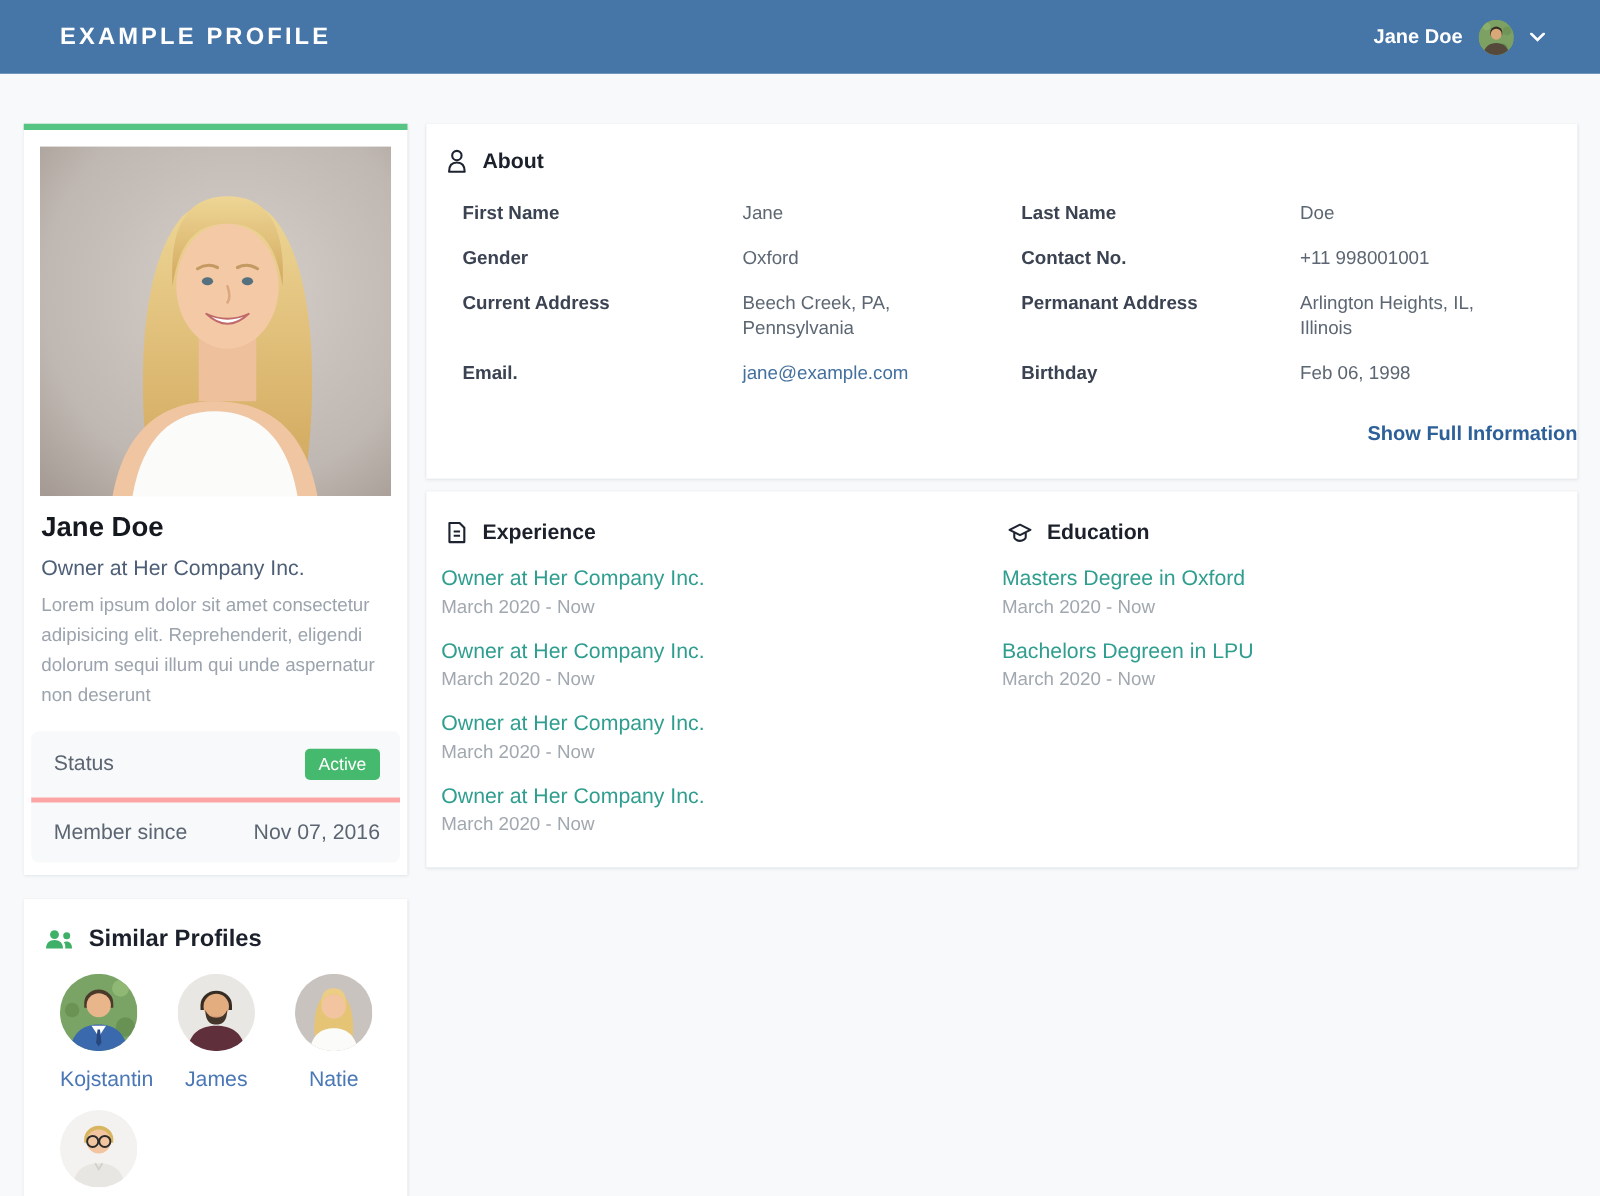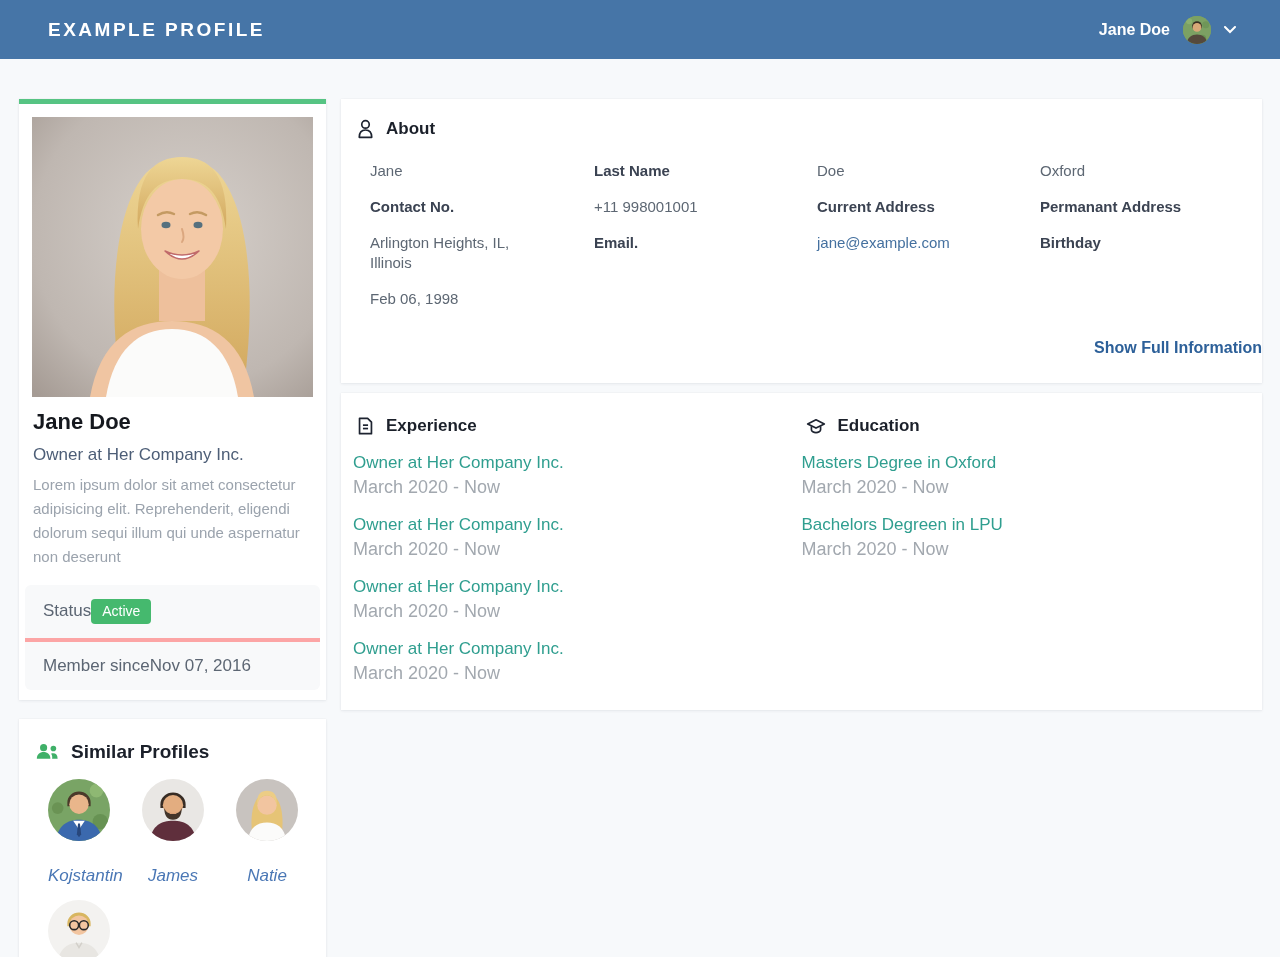--- a/index.html
+++ b/index.html
@@ -35,21 +35,21 @@
 
   
   .green-bar { height: 5px; background: #56c483; }
   .photo { width: 281px; height: 280px; margin: 13px auto 0; overflow: hidden; }
   .photo svg { display: block; }
   .profile-name { font-size: 22px; font-weight: 800; color: #15181e; margin: 12px 14px 0; }
   .profile-subtitle { font-size: 17px; color: #4d5e77; margin: 10px 14px 0; }
   .profile-bio { font-size: 15px; line-height: 1.6; color: #9ba3ad; margin: 8px 14px 16px; }
   .meta { margin: 0 6px 10px; background: #f8f9fa; border-radius: 6px; }
   .meta-row {
-    display: flex; align-items: center; justify-content: flex-start;
+    display: flex; align-items: center; justify-content: space-between;
     padding: 14px 16px 14px 18px; font-size: 17px; color: #5c6673;
   }
   .meta-row + .meta-row { border-top: 4px solid #fca5a5; }
   .badge {
     background: #45b96e; color: #fff; font-size: 14px;
     padding: 4px 11px; border-radius: 4px; line-height: 1.2;
   }
 
   
   .card-header {
@@ -58,21 +58,21 @@
   }
   .card-header .hicon { display: inline-flex; flex: 0 0 auto; }
 
   
   .similar-card { padding: 22px 14px 24px; }
   .similar-card .card-header { font-size: 19px; padding-left: 2px; }
   .people-grid { display: flex; flex-wrap: wrap; column-gap: 32px; row-gap: 14px; margin: 16px 0 0 15px; }
   .person { width: 62px; text-align: center; cursor: pointer; }
   .p-avatar { width: 62px; height: 62px; border-radius: 50%; overflow: hidden; }
   .p-avatar svg { display: block; width: 100%; height: 100%; }
-  .p-name { margin-top: 25px; font-size: 17px; color: #4a77b5; font-style: italic; }
+  .p-name { margin-top: 13px; font-size: 17px; color: #4a77b5; }
 
   
   .about-card { padding: 20px 0 26px; }
   .about-card .card-header { padding: 0 16px; }
   .about-grid {
     display: grid; grid-template-columns: 224px 223px 223px 1fr;
     padding: 0 29px; margin-top: 14px;
   }
   .about-grid > div { padding: 8px 6px 8px 0; line-height: 20px; font-size: 15px; }
   .about-label { font-weight: bold; color: #3b4352; }
@@ -83,21 +83,21 @@
     color: #2d6099; font-weight: bold; font-size: 16px; cursor: pointer;
   }
 
   
   .duo-card { display: flex; padding: 23px 0 26px; }
   .duo-col { width: 50%; }
   .duo-col.exp { padding-left: 12px; }
   .duo-col .card-header { padding-left: 4px; }
   .entry { margin-top: 17px; }
   .entry-title { font-size: 17px; color: #2f9e8f; cursor: pointer; }
-  .entry-date { font-size: 18px; color: #a2a8af; margin-top: 4px; }
+  .entry-date { font-size: 15px; color: #a2a8af; margin-top: 4px; }
 </style>
 </head>
 <body>
 
 <header class="navbar">
   <div class="navbar-title">EXAMPLE PROFILE</div>
   <div class="navbar-user">
     <span class="navbar-user-name">Jane Doe</span>
     <span class="navbar-avatar">
       <svg viewBox="0 0 64 64">
@@ -250,29 +250,33 @@
         <span class="hicon">
           <svg width="17" height="20" viewBox="0 0 20 24" fill="none" stroke="#1d2330" stroke-width="2" stroke-linejoin="round">
             <circle cx="10" cy="6.5" r="4.5"></circle>
             <path d="M2.5 22 C2.5 15.8 5.8 13.2 10 13.2 C14.2 13.2 17.5 15.8 17.5 22 Z"></path>
           </svg>
         </span>
         <span>About</span>
       </div>
 
       <div class="about-grid">
+        <div class="about-label">First Name</div>
         <div class="about-value">Jane</div>
         <div class="about-label">Last Name</div>
         <div class="about-value">Doe</div>
 
+        <div class="about-label">Gender</div>
         <div class="about-value">Oxford</div>
         <div class="about-label">Contact No.</div>
         <div class="about-value">+11 998001001</div>
 
         <div class="about-label">Current Address</div>
+        <div class="about-value">Beech Creek, PA,
+Pennsylvania</div>
         <div class="about-label">Permanant Address</div>
         <div class="about-value">Arlington Heights, IL,
 Illinois</div>
 
         <div class="about-label">Email.</div>
         <div class="about-value link">jane@example.com</div>
         <div class="about-label">Birthday</div>
         <div class="about-value">Feb 06, 1998</div>
       </div>
 

